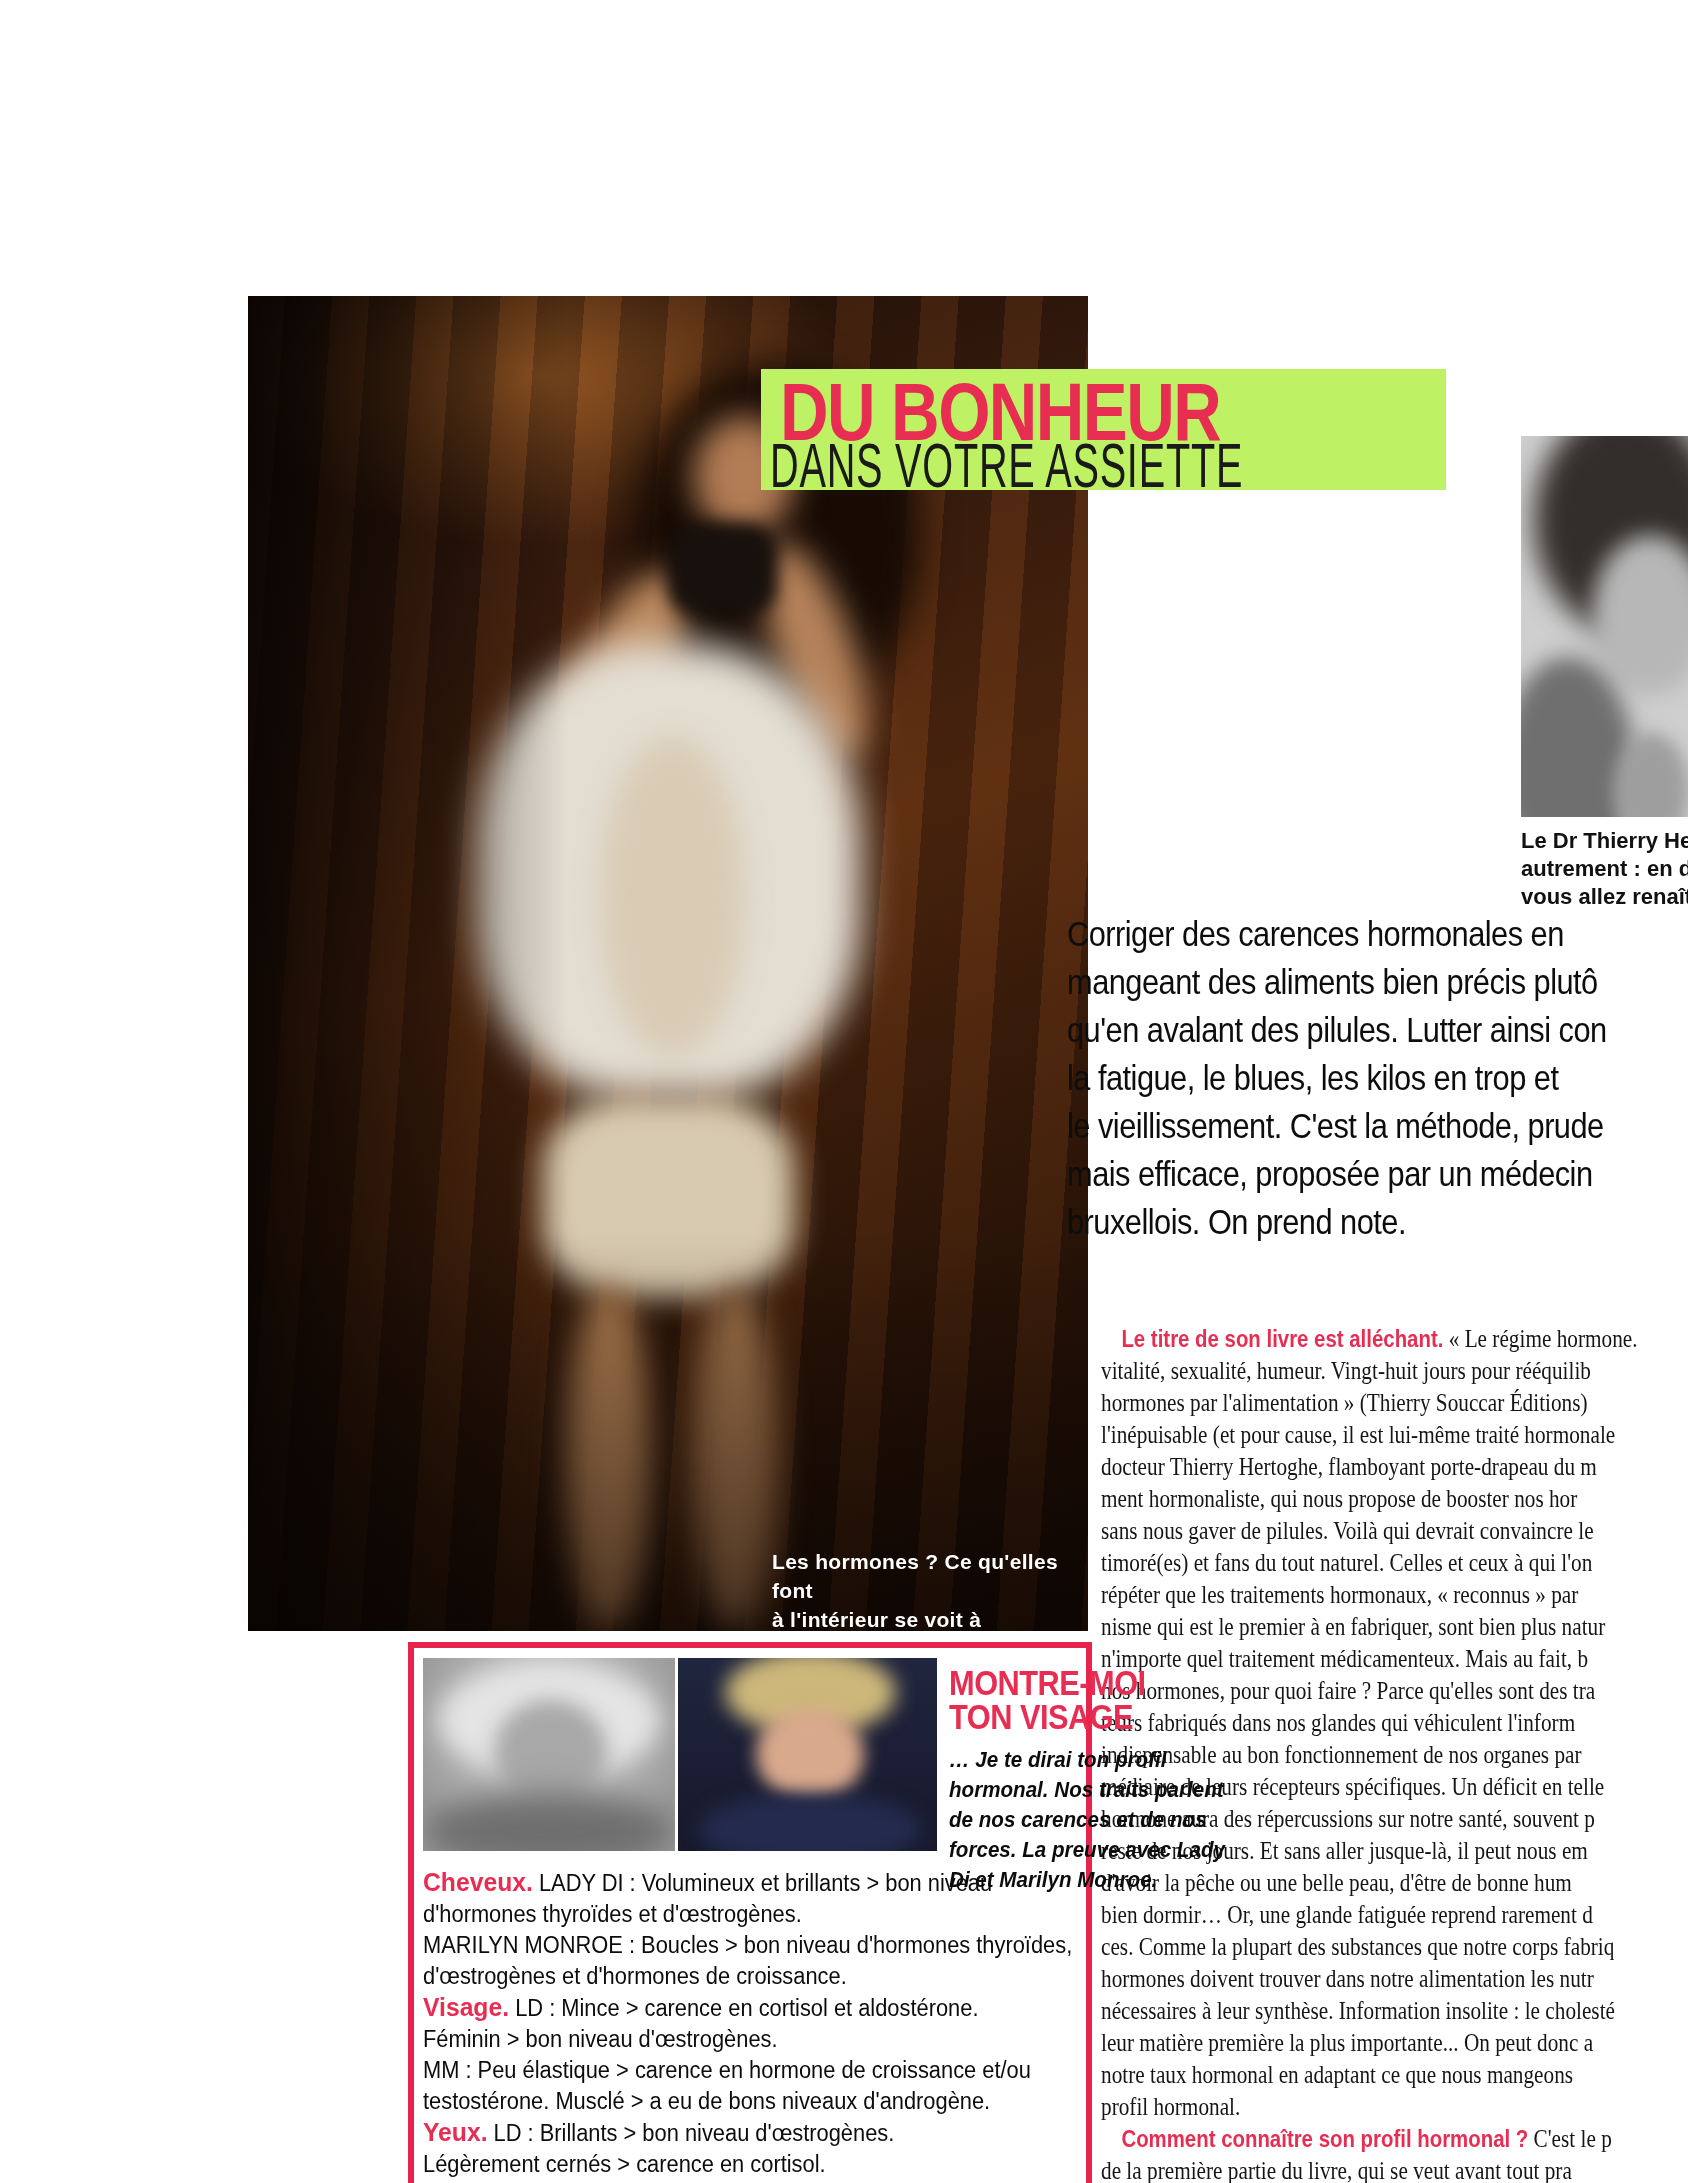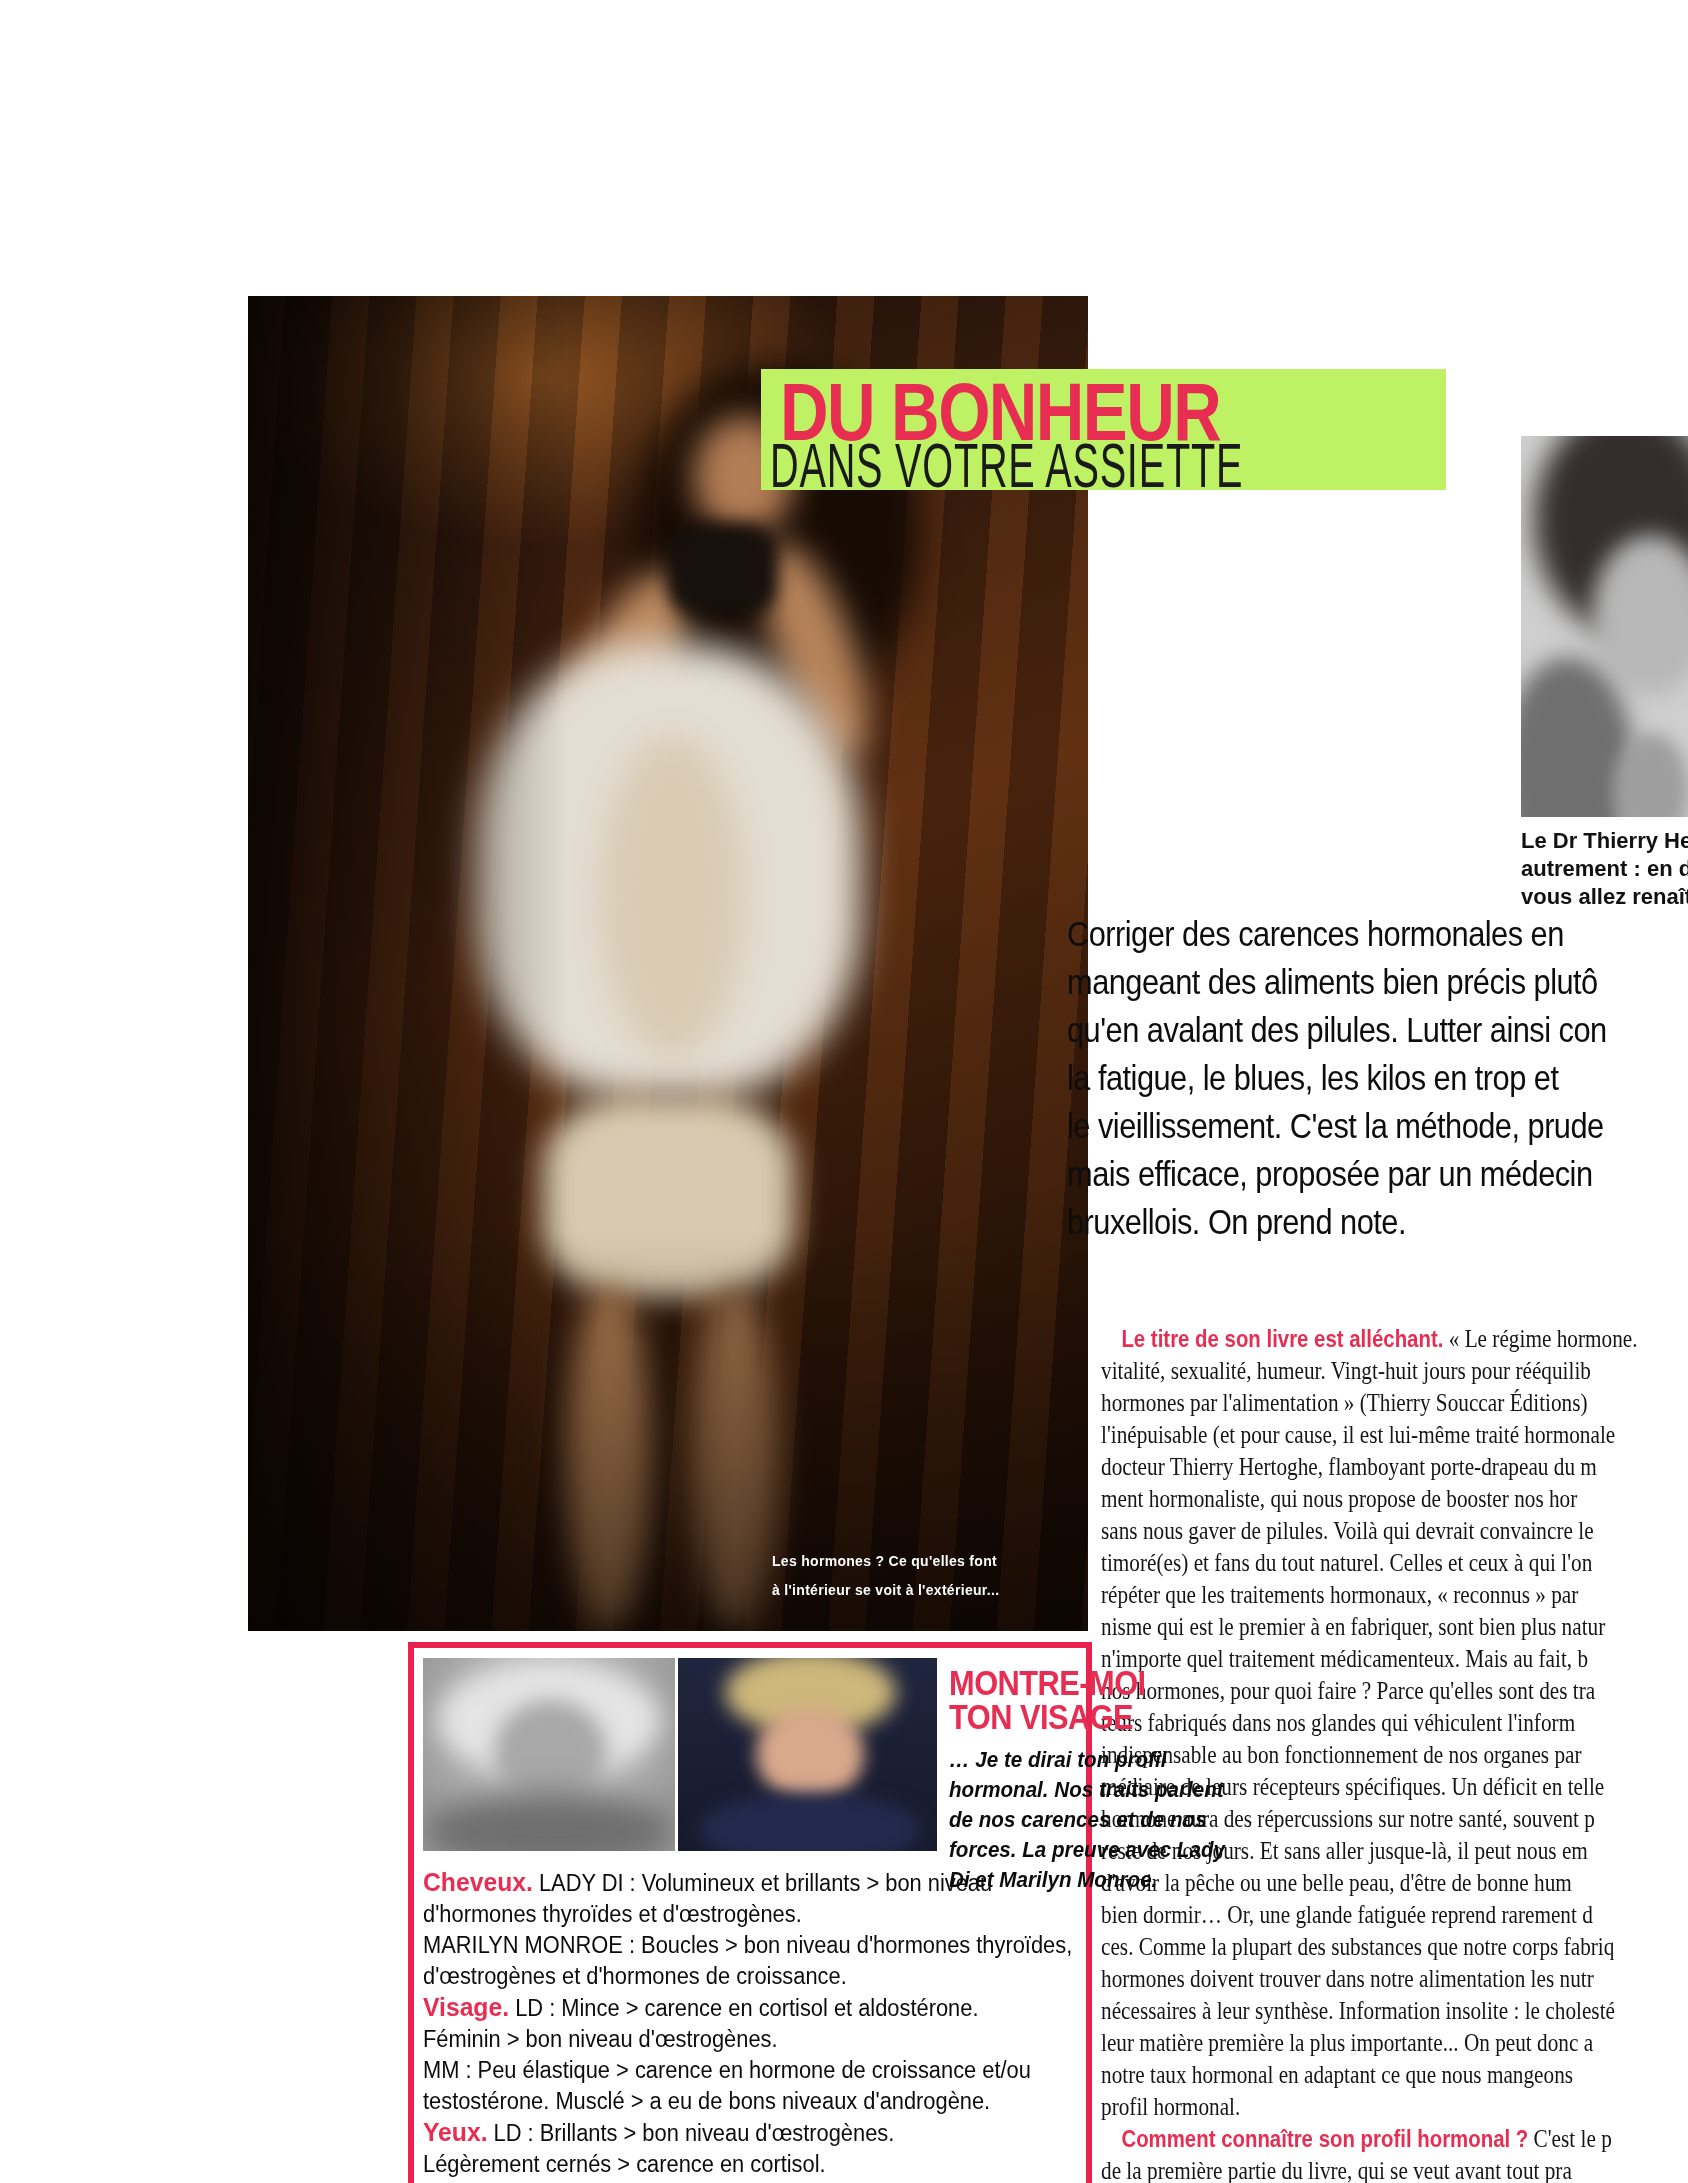--- a/index.html
+++ b/index.html
@@ -18,21 +18,21 @@
   .mp-face{left:53%;top:9%;width:12%;height:9%;background:#b27c55;}
   .mp-camera{left:50%;top:17%;width:13%;height:7%;background:#17100c;border-radius:30%;filter:blur(8.7px);}
   .mp-armL{left:40%;top:20%;width:10%;height:16%;background:#bd8a60;transform:rotate(25deg);}
   .mp-armR{left:63%;top:18%;width:9%;height:17%;background:#b5825a;transform:rotate(-20deg);}
   .mp-jacket{left:27%;top:26%;width:46%;height:34%;background:#e3ddd2;border-radius:45% 45% 40% 40%;filter:blur(18.7px);}
   .mp-tank{left:42%;top:33%;width:17%;height:24%;background:#d9cbb4;filter:blur(15px);}
   .mp-shorts{left:35%;top:60%;width:30%;height:15%;background:#d8cab0;border-radius:35%;filter:blur(15px);}
   .mp-legL{left:38%;top:74%;width:10%;height:26%;background:#a9794f;}
   .mp-legR{left:53%;top:74%;width:10%;height:26%;background:#9f714a;}
   .mp-caption{position:absolute;left:524px;top:1251px;color:#fff;font-weight:bold;
-      font-size:14px;line-height:29px;letter-spacing:0.3px;}
+      font-size:21px;line-height:29px;letter-spacing:0.3px;}
   
   .headline-box{position:absolute;left:761px;top:369px;width:641px;height:121px;background:#bef264;padding-left:44px;}
   .hl1{position:absolute;left:18.7px;top:-3.7px;color:#e82d53;font-weight:bold;font-size:82px;
        letter-spacing:-1.9px;transform:scaleX(.82);transform-origin:0 0;white-space:nowrap;}
   .hl2{position:absolute;left:8.7px;top:60px;color:#1a1a1a;font-weight:400;font-size:63px;
        letter-spacing:1.2px;transform:scaleX(.63);transform-origin:0 0;white-space:nowrap;}
   
   .doctor-photo{position:absolute;left:1521px;top:436px;width:168px;height:381px;overflow:hidden;background:#cfcfcf;}
   .dp-hair{left:8%;top:-8%;width:110%;height:60%;background:#332e2b;filter:blur(13.7px);}
   .dp-face{left:42%;top:26%;width:70%;height:42%;background:#b7b7b7;filter:blur(11.2px);}

